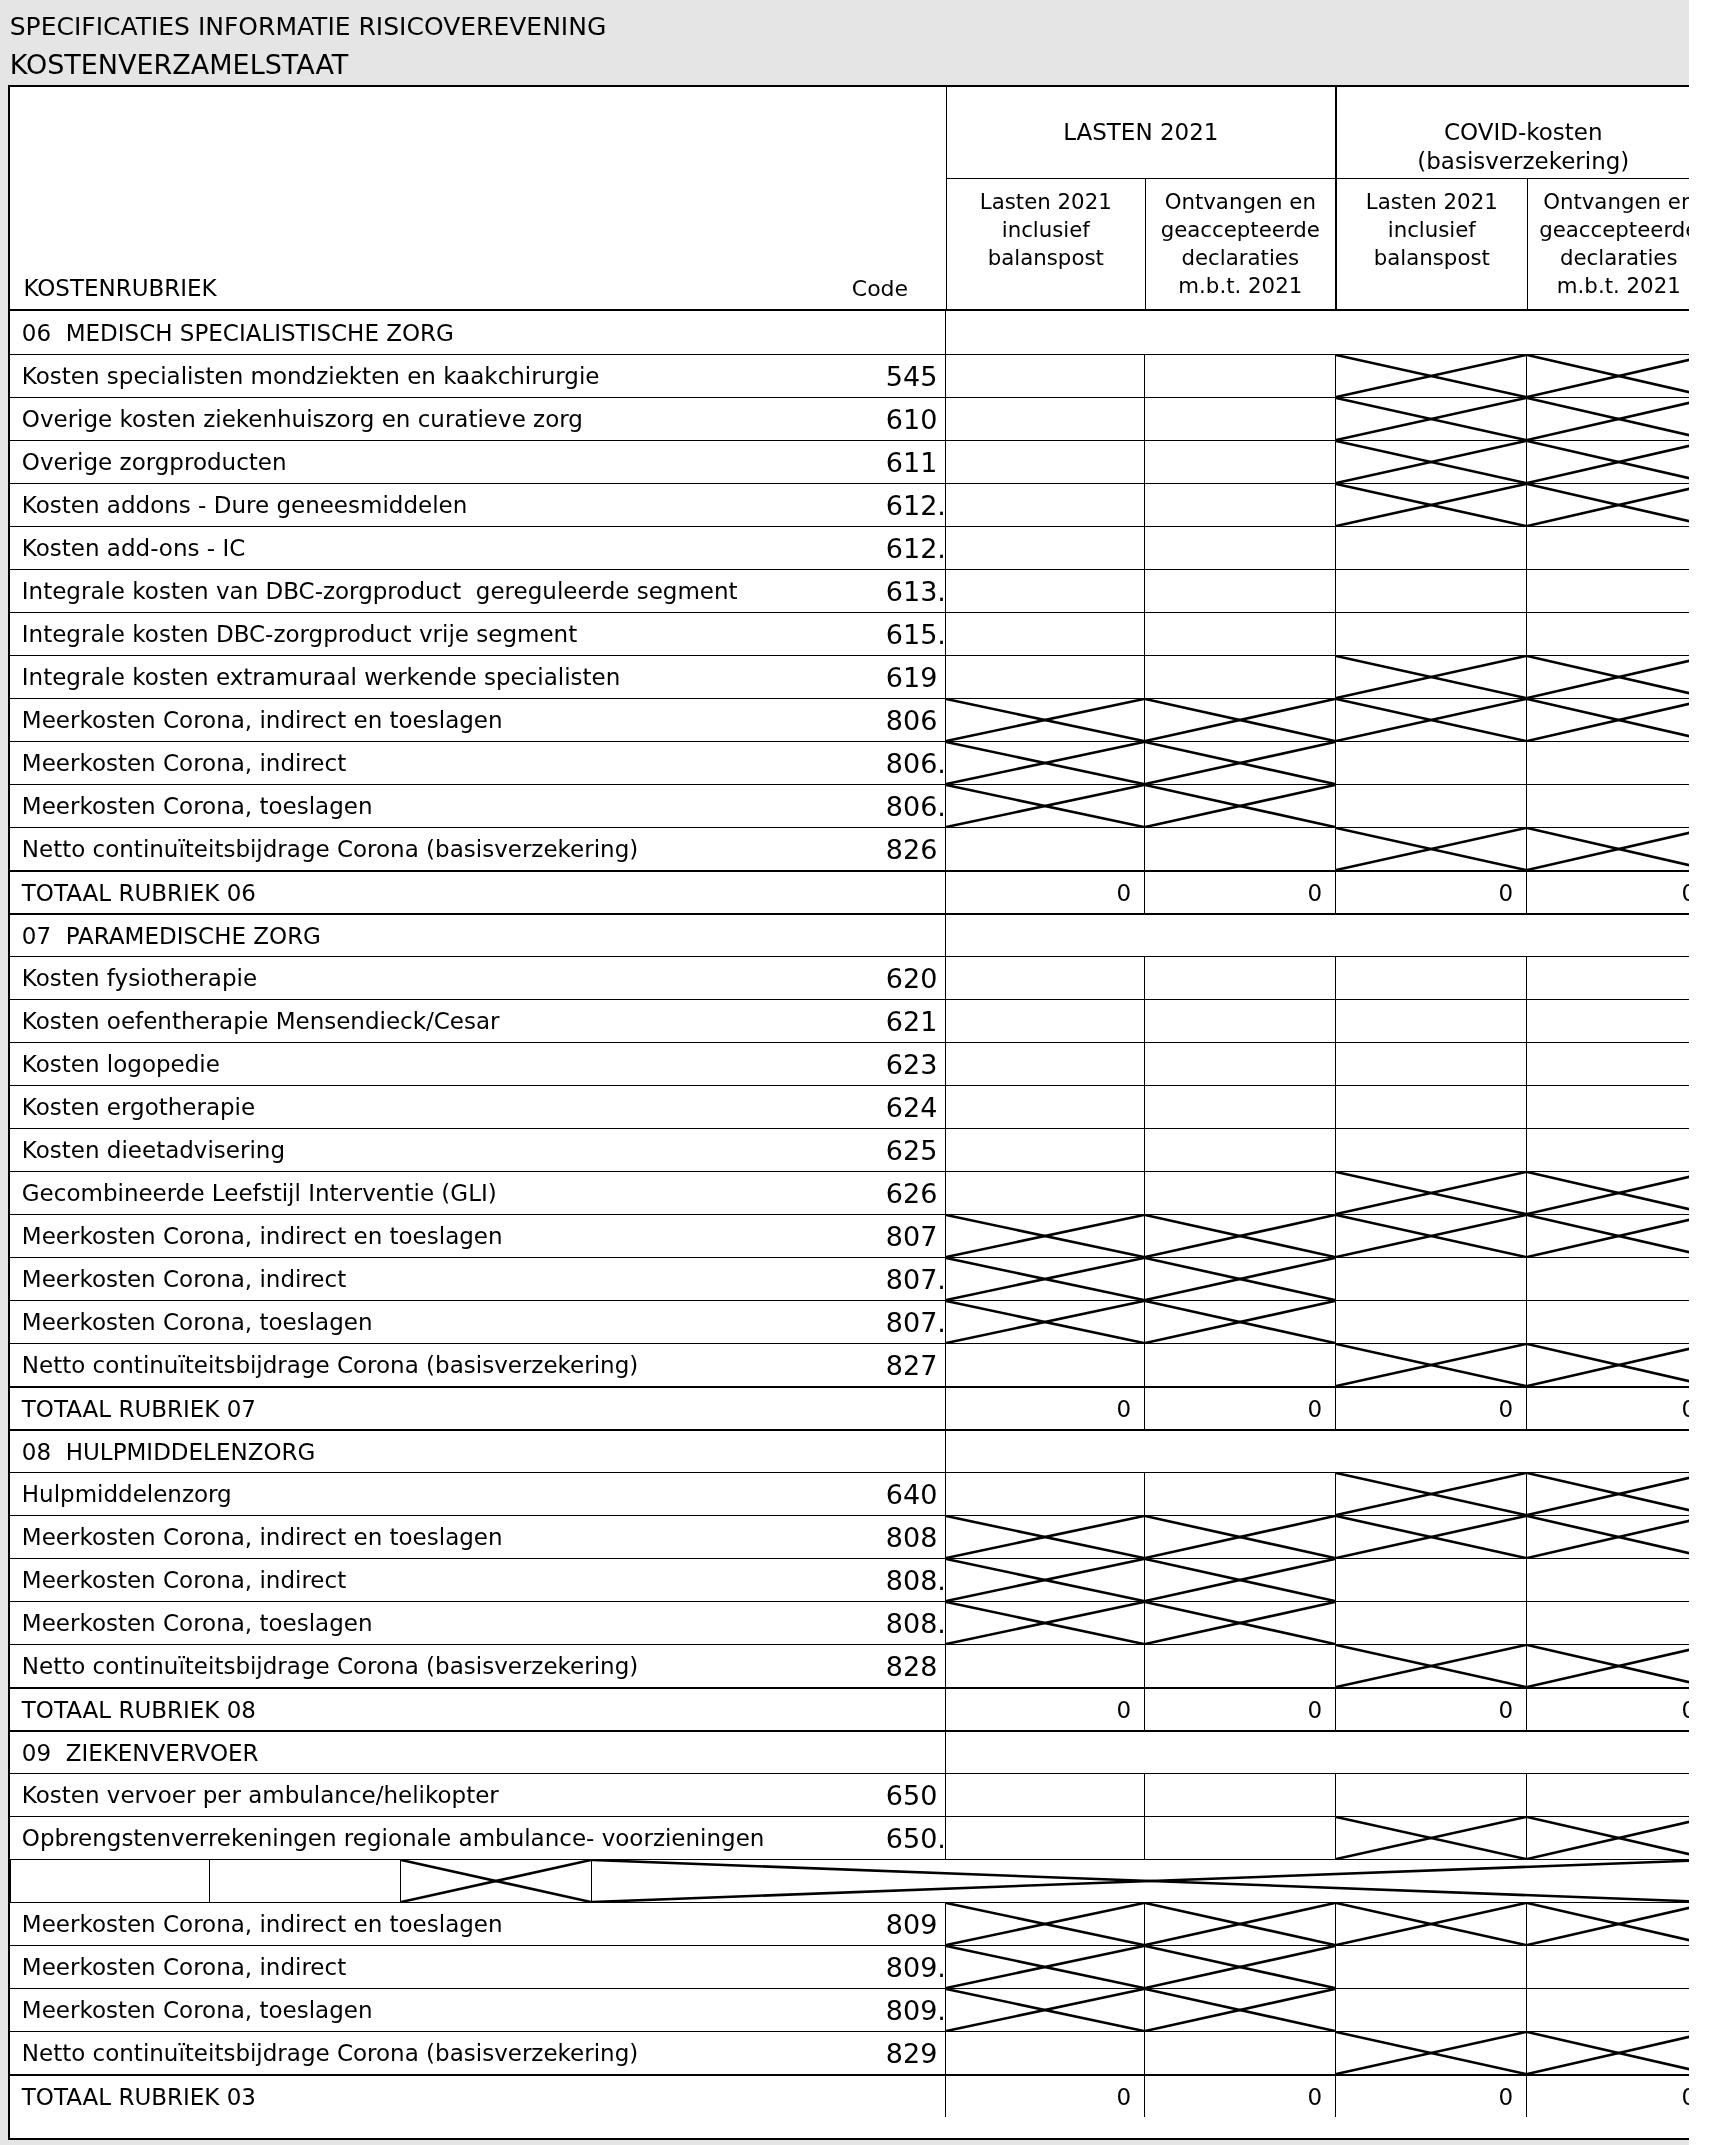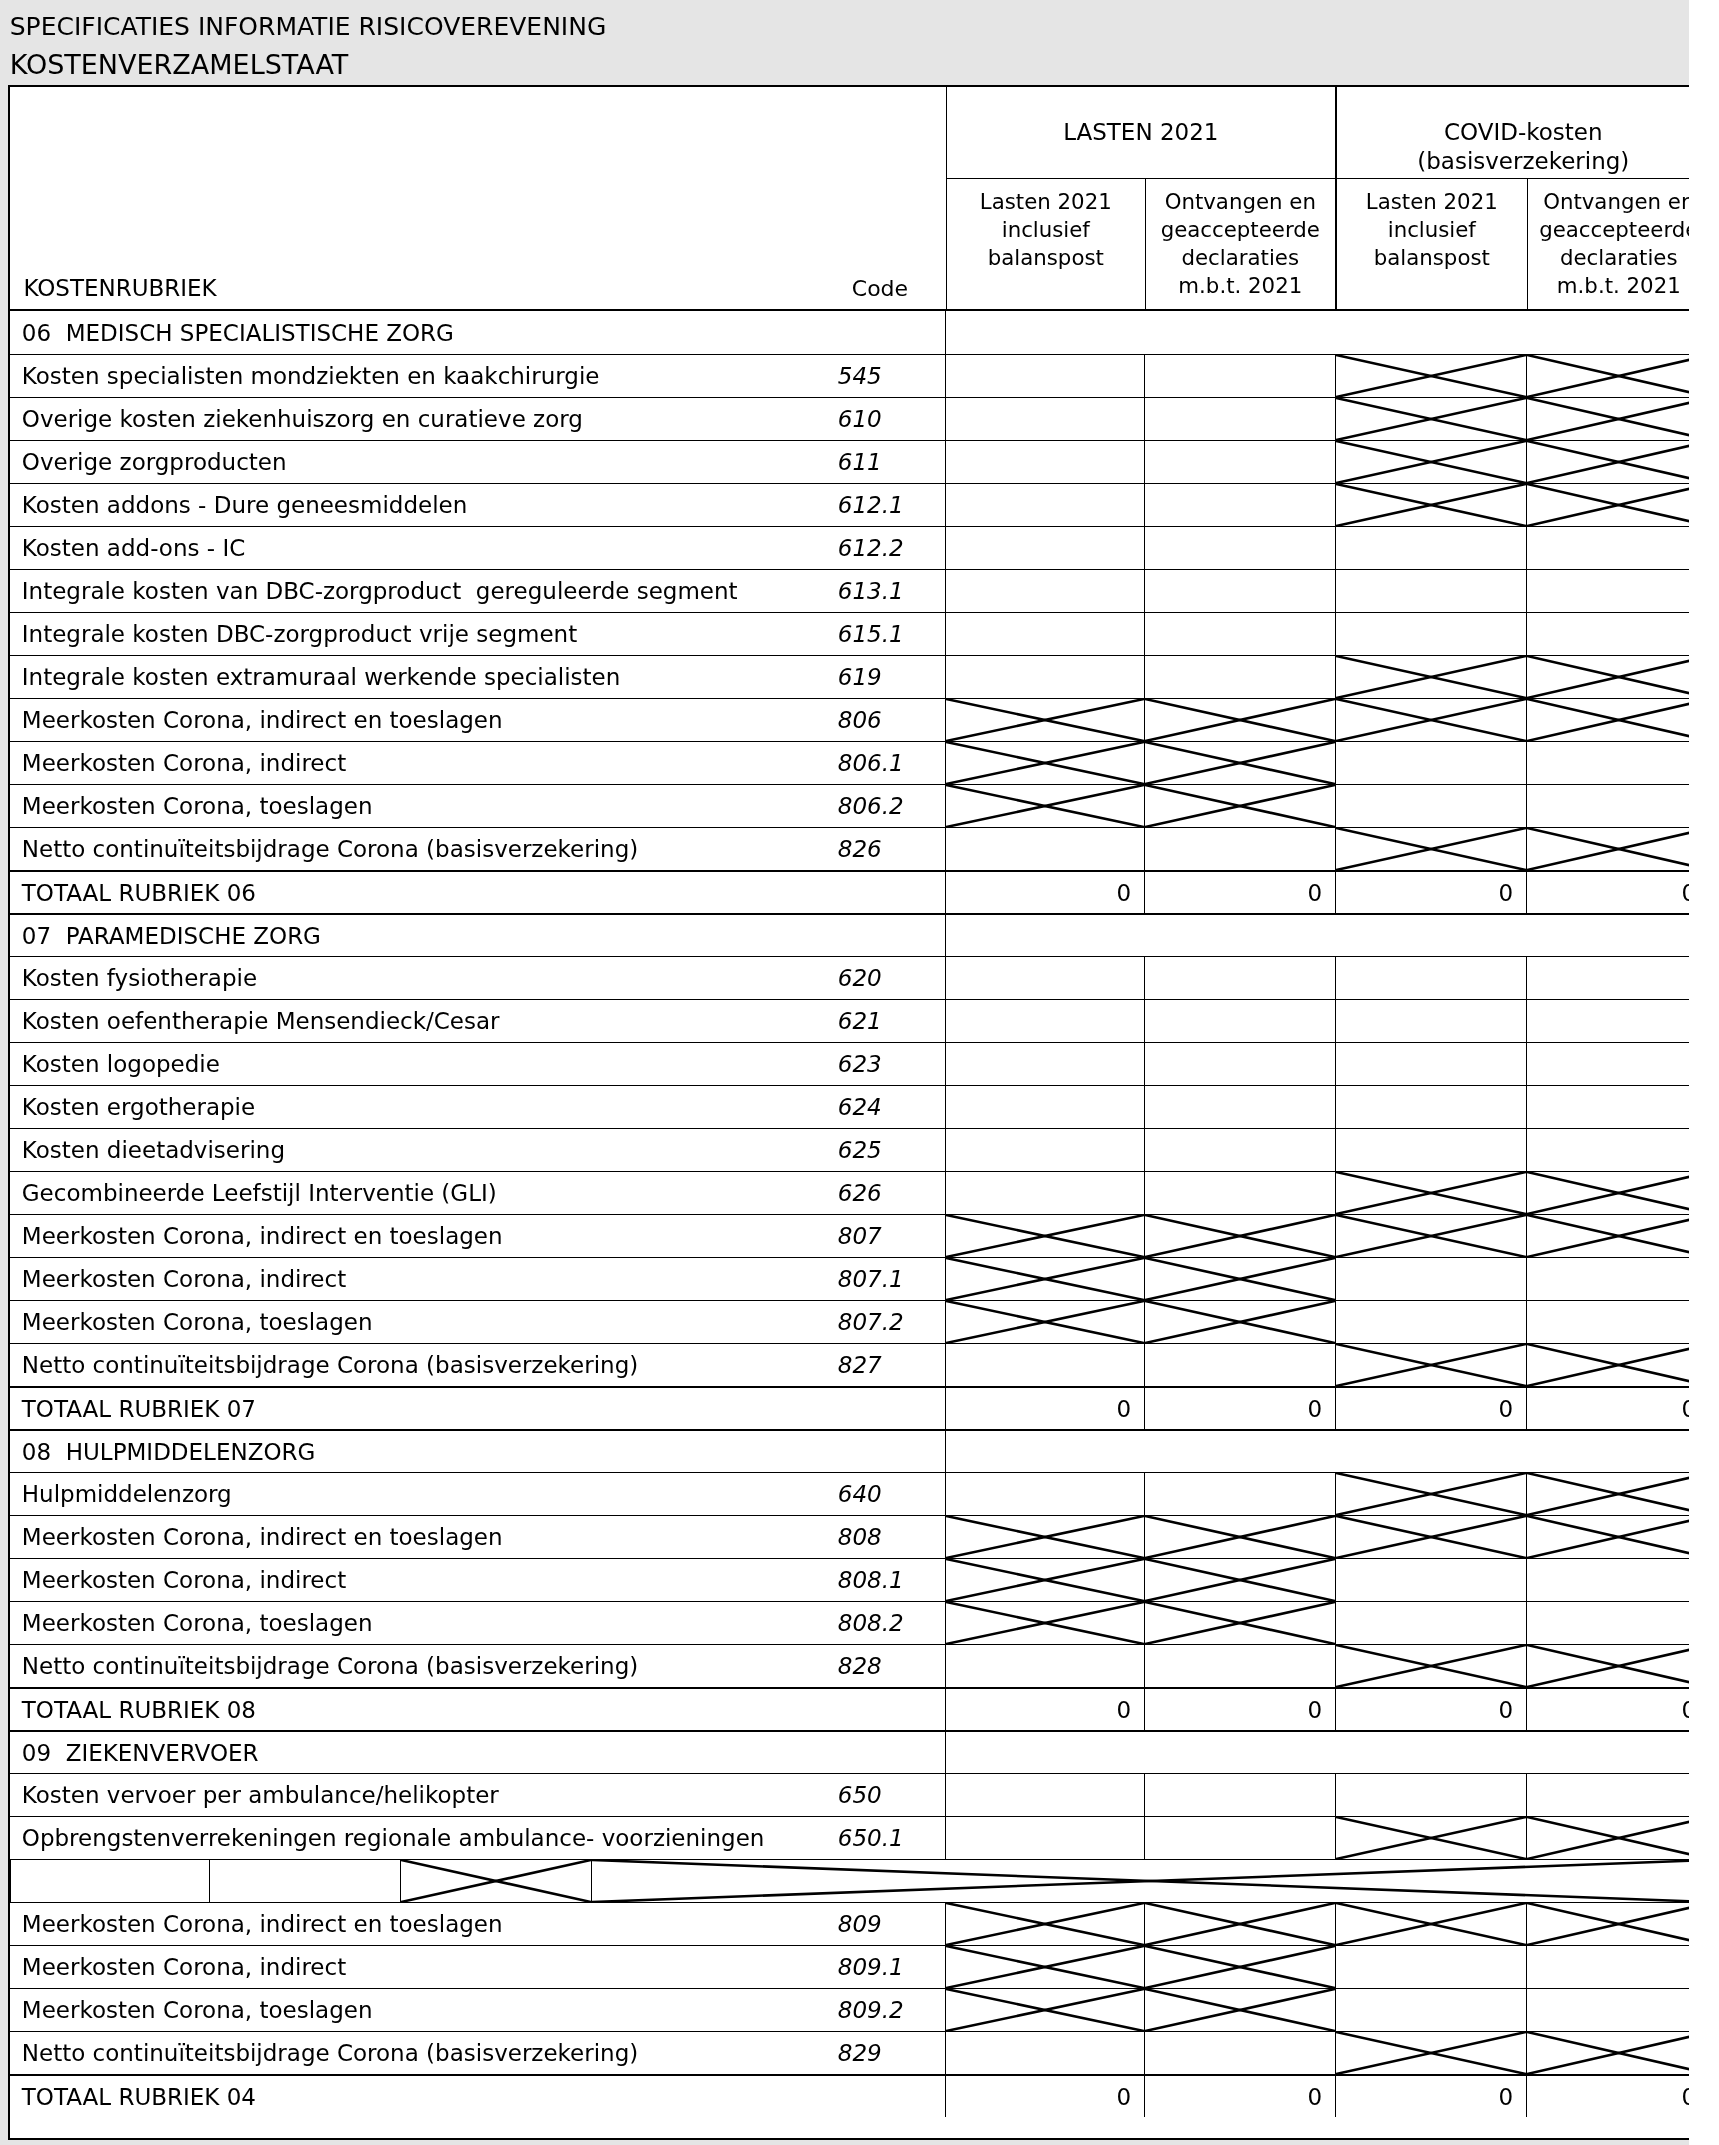--- a/index.html
+++ b/index.html
@@ -36,21 +36,21 @@
   .sub3 { flex:none; width:191px; border-right:1.9px solid #000; }
   .sub4 { flex:1; }
 
   
   .tbody { flex:1; display:flex; flex-direction:column; }
   .row { flex:none; height:43px; box-sizing:border-box; display:flex; border-top:1.9px solid #000; }
   .row.no-top { border-top:none; }
   .row.thick-top { border-top:2.9px solid #000; }
   .lblcell { flex:none; width:935px; position:relative; display:flex; align-items:center;
              padding-left:12px; box-sizing:border-box; font-size:23px; white-space:pre; overflow:hidden; }
-  .code { position:absolute; left:828px; top:50%; transform:translateY(-50%); font-size:23px;font-style:italic; }
+  .code { position:absolute; left:876px; top:50%; transform:translateY(-50%); font-size:27px; }
   .vcell { flex:none; box-sizing:border-box; border-left:1.9px solid #000; position:relative;
            display:flex; align-items:center; justify-content:flex-end; padding-right:12.6px;
            font-size:23px; overflow:hidden; }
   .c1 { width:199px; }
   .c2 { width:191px; }
   .c3 { width:191px; }
   .c4 { flex:1; padding-right:13.6px; }
   .merge { flex:1; border-left:1.9px solid #000; box-sizing:border-box; }
   .sect-lbl { font-size:23px; }
   .xsvg { position:absolute; left:0; top:0; width:100%; height:100%; display:block; }
@@ -651,21 +651,21 @@
             </svg>
           </div>
           <div class="vcell c4">
             <svg class="xsvg" viewBox="0 0 100 100" preserveAspectRatio="none">
               <line x1="0" y1="0" x2="100" y2="100" stroke="#000" stroke-width="2.6" vector-effect="non-scaling-stroke"></line>
               <line x1="0" y1="100" x2="100" y2="0" stroke="#000" stroke-width="2.6" vector-effect="non-scaling-stroke"></line>
             </svg>
           </div>
         </div>
         <div class="row thick-top">
-          <div class="lblcell">TOTAAL RUBRIEK 04</div>
+          <div class="lblcell">TOTAAL RUBRIEK 03</div>
           <div class="vcell c1">0</div>
           <div class="vcell c2">0</div>
           <div class="vcell c3">0</div>
           <div class="vcell c4">0</div>
         </div>
       </div>
   </div>
 </div>
 
 

